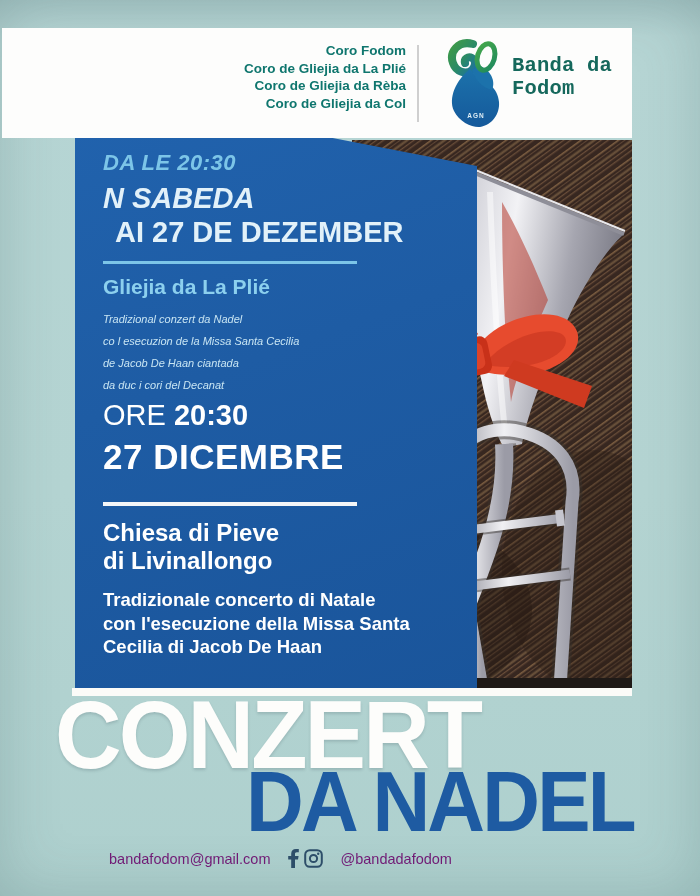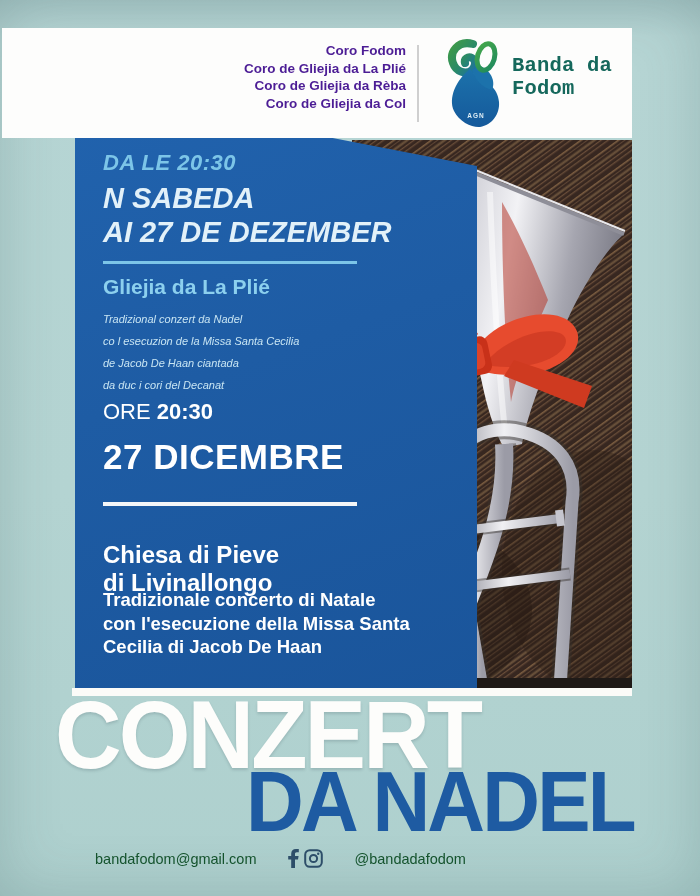--- a/index.html
+++ b/index.html
@@ -6,53 +6,53 @@
   body{
     width:700px;height:896px;position:relative;overflow:hidden;
     font-family:"Liberation Sans", sans-serif;
     background:linear-gradient(180deg,#a9c9c9 0%,#b6d5d4 4%,#b4d4d2 55%,#aed0ce 100%);
     box-shadow:inset 0 0 60px rgba(50,80,80,.22);
   }
   .abs{position:absolute;}
   
   .topbar{left:2px;top:28px;width:630px;height:110px;background:#fdfdfc;z-index:3;}
   .choirs{position:absolute;top:14px;right:226px;text-align:right;
-          font-weight:bold;font-size:13.5px;line-height:17.6px;color:#4c1d95;white-space:nowrap;}
+          font-weight:bold;font-size:13.5px;line-height:17.6px;color:#0f766e;white-space:nowrap;}
   .vdiv{position:absolute;left:415px;top:17px;width:2px;height:77px;background:#cfcfcf;}
   .swan{position:absolute;left:444px;top:8px;}
   .logoname{position:absolute;left:510px;top:26px;font-weight:bold;font-size:20.5px;
             line-height:23px;color:#15685c;letter-spacing:.2px;font-family:Liberation Mono, monospace;}
   
   .panel{left:75px;top:88px;width:402px;height:600px;background:#1e5ca4;z-index:2;
          clip-path:polygon(0 0,100% 13%,100% 100%,0 100%);
          background:linear-gradient(160deg,#2163ae 0%,#1e5ca4 45%,#1a559b 100%);}
   .panel > div{position:absolute;left:28px;white-space:nowrap;}
   .t-dale{top:62px;font-style:italic;font-weight:700;font-size:22px;color:#7cc5e8;letter-spacing:.5px;}
   .t-sabeda{top:94px;font-style:italic;font-weight:800;font-size:29px;color:#e2f1f9;}
-  .t-dezember{top:128px;font-style:italic;font-weight:800;font-size:29px;color:#e2f1f9;}
+  .t-dezember{top:128px;font-weight:800;font-size:29px;color:#e2f1f9;margin-left:12px;}
   .div1{top:173px;width:254px;height:3px;background:#7cc5e8;}
   .t-gliejia{top:187px;font-weight:700;font-size:21px;color:#8cd0ee;}
   .para1{top:220px;font-style:italic;font-weight:400;font-size:11px;line-height:22px;color:#c8e5f3;}
-  .t-ore{top:311px;font-size:22px;color:#ffffff;font-weight:400;}
+  .t-ore{top:311px;font-size:29px;color:#ffffff;font-weight:400;}
   .t-ore b{font-weight:800;}
   .t-27dic{top:349px;font-weight:800;font-size:35px;color:#ffffff;letter-spacing:.5px;}
   .div2{top:414px;width:254px;height:4px;background:#f4f6f8;}
-  .t-chiesa{top:431px;font-weight:700;font-size:24px;line-height:28px;color:#ffffff;margin-top:22px;}
+  .t-chiesa{top:431px;font-weight:700;font-size:24px;line-height:28px;color:#ffffff;}
   .para2{top:500px;font-weight:700;font-size:18.5px;line-height:23.5px;color:#ffffff;}
   
   .photo{left:352px;top:140px;width:280px;height:548px;z-index:1;}
   
   .whitestrip{left:72px;top:688px;width:560px;height:8px;background:#fbfbf8;z-index:3;}
   .title1{left:55px;top:694px;font-weight:800;font-size:96px;line-height:82px;color:#fdfdfb;
           letter-spacing:-3px;transform:scaleX(.96);transform-origin:left top;z-index:4;
           text-shadow:0 2px 3px rgba(40,60,70,.18);white-space:nowrap;}
   .title2{left:246px;top:763px;font-weight:800;font-size:86px;line-height:76px;color:#1e5ba2;
           letter-spacing:-3px;transform:scaleX(.93);transform-origin:left top;z-index:4;white-space:nowrap;}
   .footer{left:0;top:849px;width:561px;display:flex;justify-content:center;align-items:center;
-          gap:27px;color:#14532d;font-size:14.5px;z-index:4;}
+          gap:13px;color:#701a75;font-size:14.5px;z-index:4;}
   .footer .icons{display:flex;align-items:center;gap:5px;margin:0 4px;}
 </style>
 </head>
 <body>
 
 <div class="abs topbar">
   <div class="choirs">
     <div>Coro Fodom</div>
     <div>Coro de Gliejia da La Plié</div>
     <div>Coro de Gliejia da Rèba</div>

